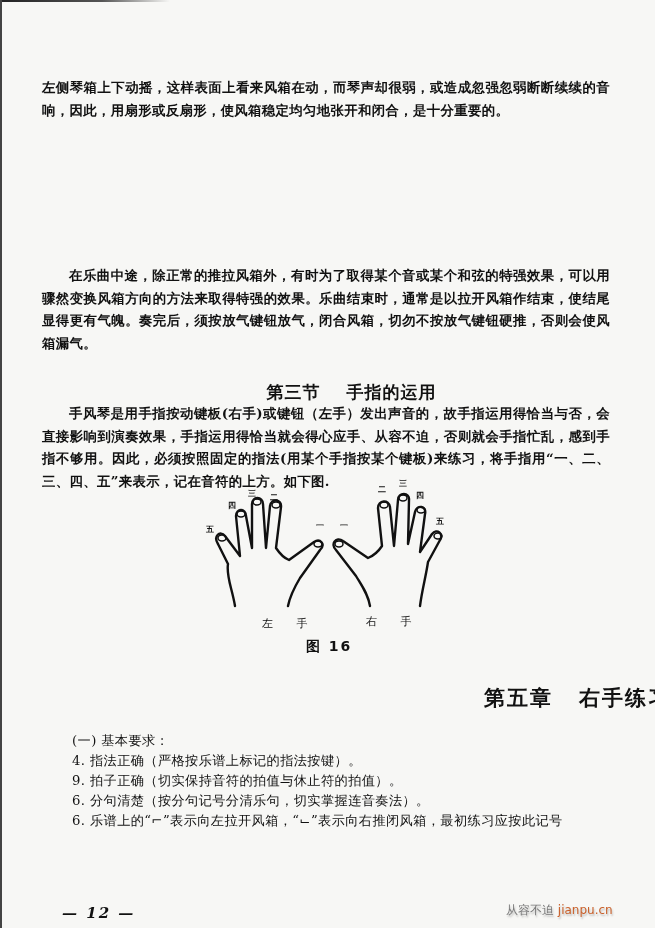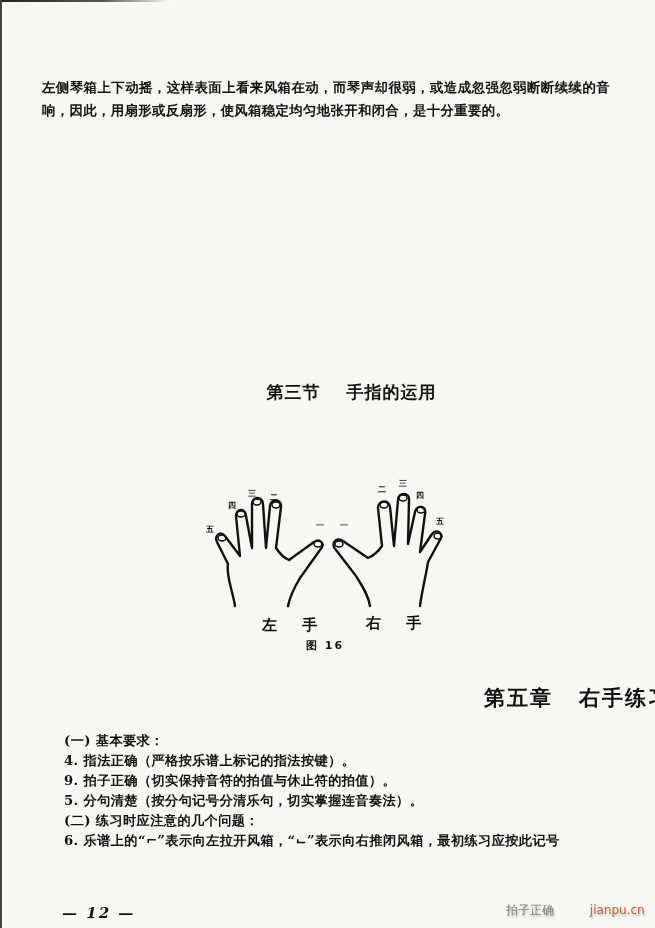--- a/index.html
+++ b/index.html
@@ -37,56 +37,58 @@
   .chapter-title .gap { display: inline-block; width: 26px; }
   .figure {
     position: absolute; left: 210px; top: 478px; width: 240px; height: 175px;
   }
   .figure svg { position: absolute; left: 0; top: 0; }
   .finger-label {
     position: absolute; font-size: 8px; font-weight: bold;
     font-family: "DejaVu Sans", "Liberation Sans", sans-serif;
   }
   .hand-label {
-    position: absolute; font-size: 15px; font-weight: bold; letter-spacing: 10px;
+    position: absolute; font-size: 11px; font-weight: normal; letter-spacing: 10px;
     font-family: "DejaVu Sans", "Liberation Sans", sans-serif;
   }
   .fig-caption {
-    position: absolute; left: 96px; top: 160px; font-size: 11px; font-weight: bold;
+    position: absolute; left: 96px; top: 160px; font-size: 14px; font-weight: bold;
     font-family: "DejaVu Sans", "Liberation Sans", sans-serif; letter-spacing: 2px;
   }
   .list-block {
-    position: absolute; left: 64px; width: 560px;
-    font-size: 13.2px; line-height: 20px; letter-spacing: 0.4px; font-weight: bold;
+    position: absolute; left: 72px; width: 560px;
+    font-size: 13.2px; line-height: 20px; letter-spacing: 0.4px; font-weight: normal;
   }
   .list-block div { white-space: nowrap; }
   .page-number {
     position: absolute; left: 62px; top: 904px; font-size: 15px; font-weight: bold;
     font-style: italic; letter-spacing: 2px;
   }
   .watermark {
     position: absolute; left: 506px; top: 902px; font-size: 12px; color: #7a7a7a;
     font-family: "DejaVu Sans", "Liberation Sans", sans-serif;
     text-shadow: 1px 2px 2px rgba(0,0,0,0.25);
   }
-  .watermark .domain { color: #c9602a; margin-left: 32px; }
+  .watermark .domain { color: #c9602a; }
 </style>
 </head>
 <body>
 
 <div class="page">
   <div class="scan-edge-top"></div>
   <div class="scan-edge-left"></div>
 
   <p class="para" style="top:76px;">左侧琴箱上下动摇，这样表面上看来风箱在动，而琴声却很弱，或造成忽强忽弱断断续续的音响，因此，用扇形或反扇形，使风箱稳定均匀地张开和闭合，是十分重要的。</p>
+  <p class="para indent" style="top:264px;">在乐曲中途，除正常的推拉风箱外，有时为了取得某个音或某个和弦的特强效果，可以用骤然变换风箱方向的方法来取得特强的效果。乐曲结束时，通常是以拉开风箱作结束，使结尾显得更有气魄。奏完后，须按放气键钮放气，闭合风箱，切勿不按放气键钮硬推，否则会使风箱漏气。</p>
 
   <div class="section-title" style="top:381px;margin-left:24px;">
     <span>第三节</span><span class="gap"></span><span>手指的运用</span>
   </div>
 
+  <p class="para indent" style="top:402px;">手风琴是用手指按动键板(右手)或键钮（左手）发出声音的，故手指运用得恰当与否，会直接影响到演奏效果，手指运用得恰当就会得心应手、从容不迫，否则就会手指忙乱，感到手指不够用。因此，必须按照固定的指法(用某个手指按某个键板)来练习，将手指用“一、二、三、四、五”来表示，记在音符的上方。如下图.</p>
 
   <div class="figure">
     <svg width="240" height="150" viewBox="0 0 240 150">
 
       <g fill="none" stroke="#111" stroke-width="2.4" stroke-linecap="round" stroke-linejoin="round">
         <path d="M25,128 C22,110 16,98 18,86 L8,66 C3,58 10,52 15,58 L30,78 L26,38 C26,30 36,30 36,38 L42,70 L42,26 C42,18 53,18 53,26 L56,70 L60,28 C61,20 72,21 71,29 L66,70 C70,76 74,80 79,82 L104,64 C110,60 116,66 110,72 L90,100 C84,110 80,118 78,128"></path>
       </g>
 
       <g fill="none" stroke="#111" stroke-width="2.4" stroke-linecap="round" stroke-linejoin="round">
         <path d="M160,128 C158,116 152,108 146,98 L126,72 C120,66 126,58 133,63 L158,80 C163,78 168,74 172,68 L168,30 C168,22 179,21 180,29 L184,68 L188,22 C188,14 200,14 199,22 L198,66 L205,34 C207,26 217,28 215,36 L210,74 L222,56 C227,50 234,56 230,62 L218,84 C216,98 212,112 210,128"></path>
@@ -124,24 +126,23 @@
   </div>
 
   <div class="chapter-title" style="top:684px;">
     <span>第五章</span><span class="gap"></span><span>右手练习</span>
   </div>
 
   <div class="list-block" style="top:731px;">
     <div>(一) 基本要求：</div>
     <div>4. 指法正确（严格按乐谱上标记的指法按键）。</div>
     <div>9. 拍子正确（切实保持音符的拍值与休止符的拍值）。</div>
-    <div>5. 分句清楚（按分句记号分清乐句，切实掌握连音奏法）。</div>
-    <div>(二) 练习时应注意的几个问题：</div>
+    <div>6. 分句清楚（按分句记号分清乐句，切实掌握连音奏法）。</div>
     <div>6. 乐谱上的“⌐”表示向左拉开风箱，“⌙”表示向右推闭风箱，最初练习应按此记号</div>
   </div>
 
   <div class="page-number">— 12 —</div>
 
   <div class="watermark">
-    <span>拍子正确</span>
+    <span>从容不迫</span>
     <span class="domain">jianpu.cn</span>
   </div>
 </div>
 
 </body></html>

